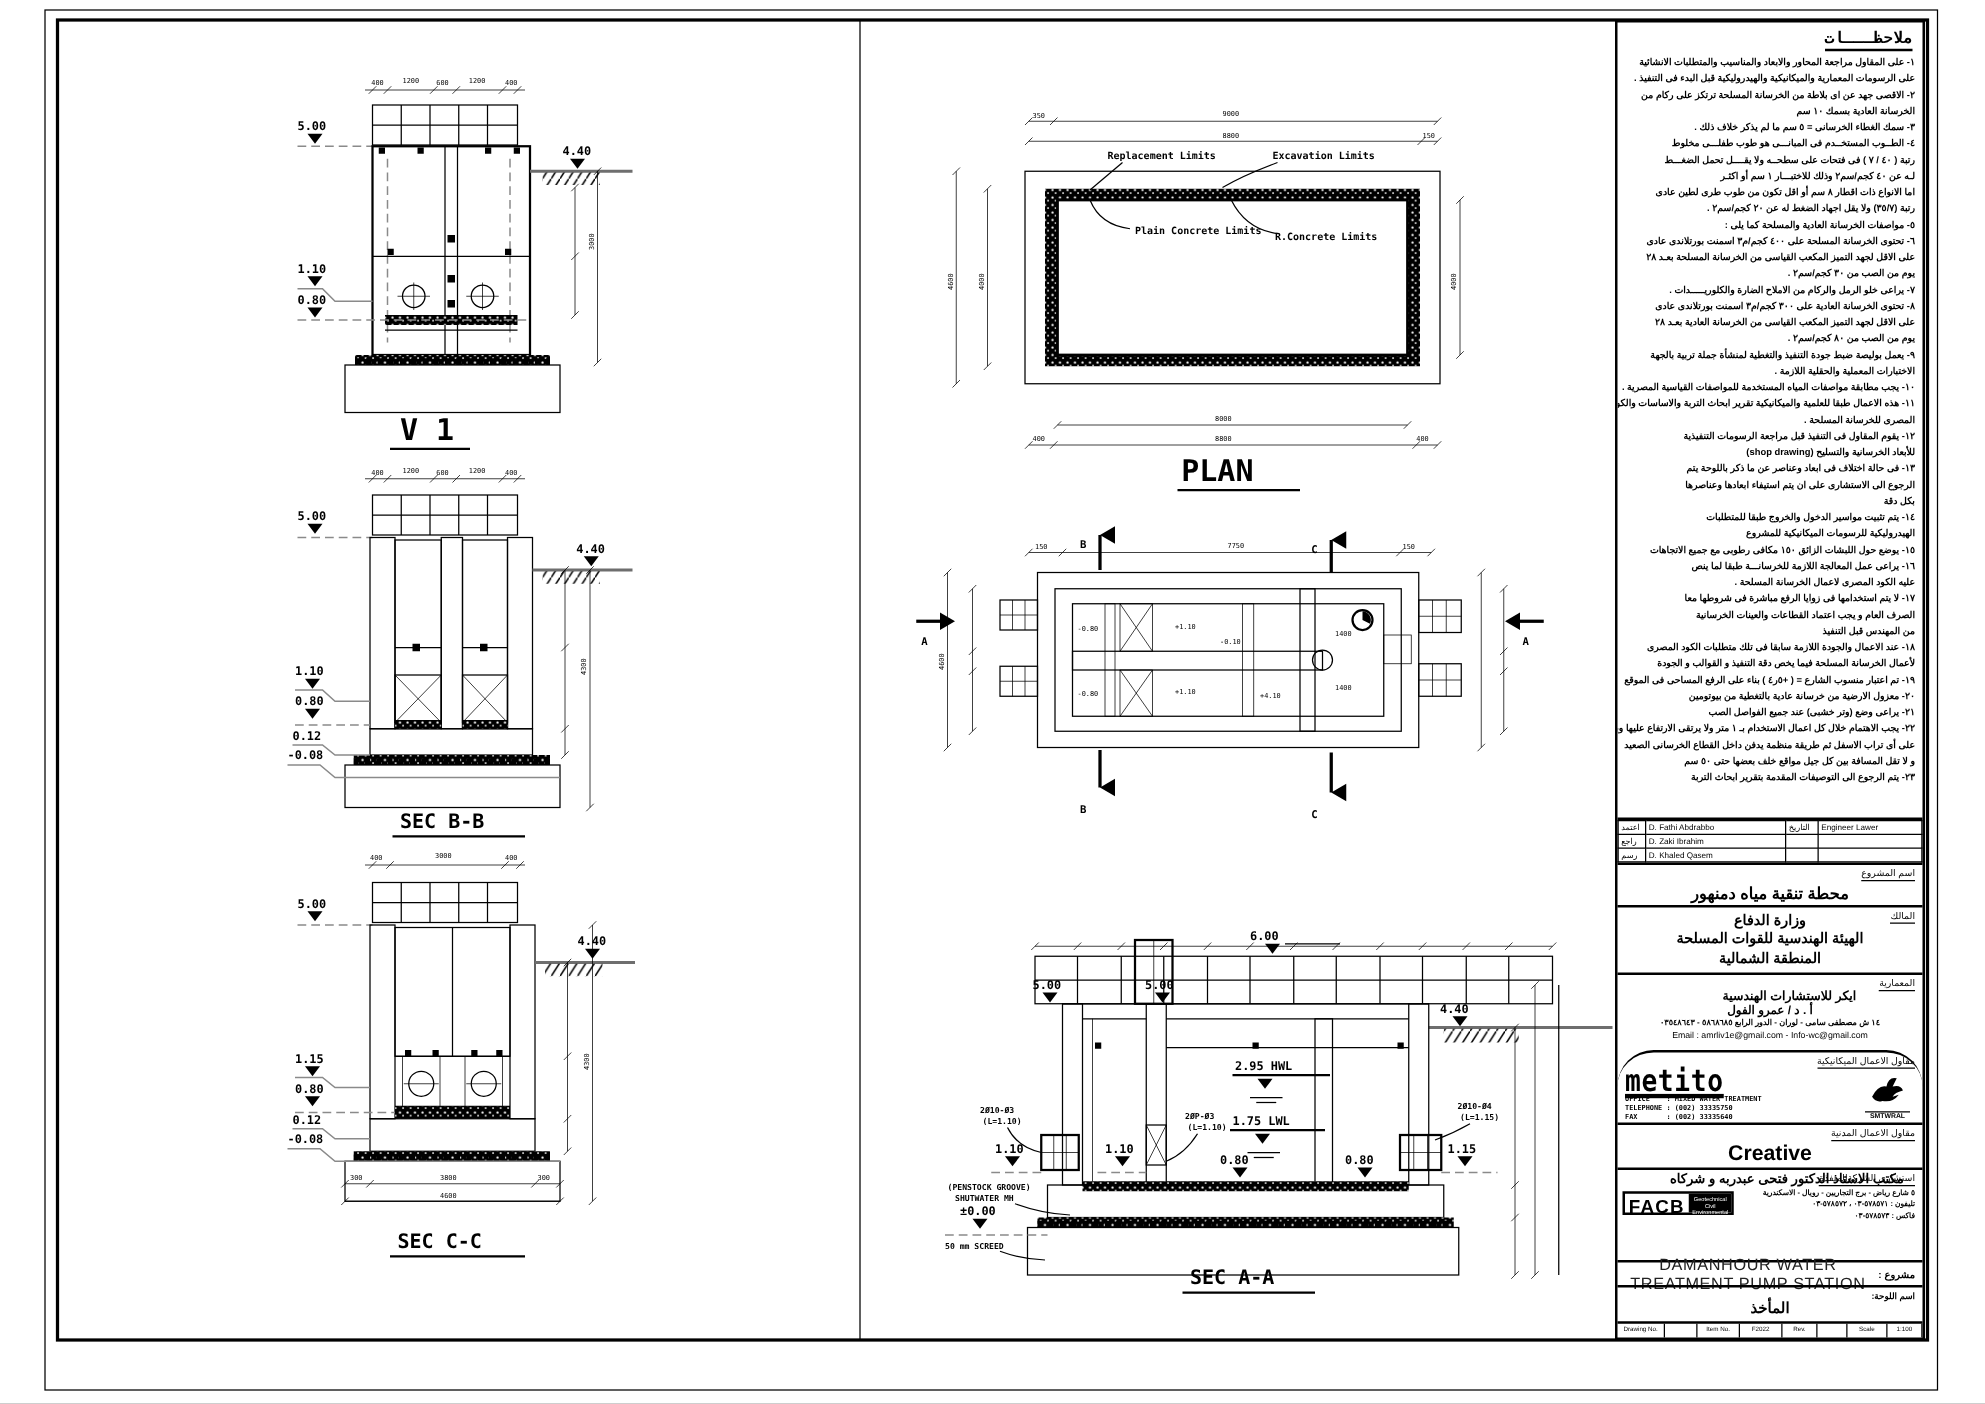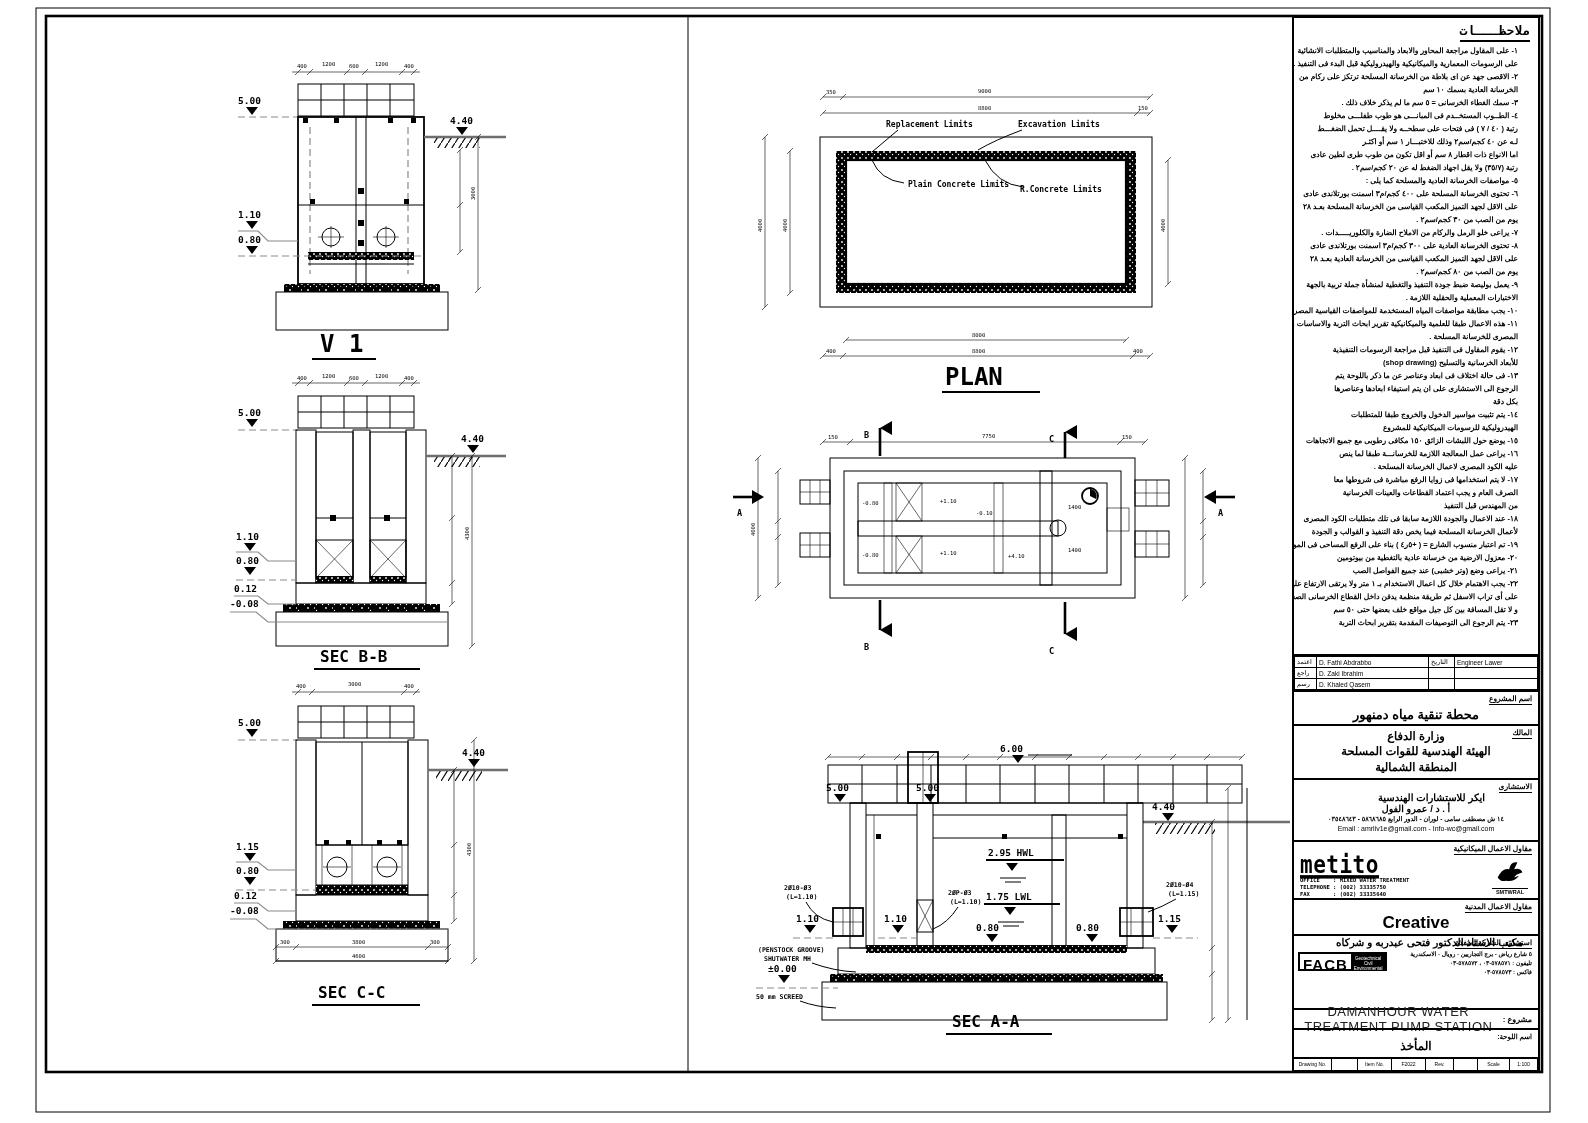--- a/index.html
+++ b/index.html
@@ -14,35 +14,35 @@
   .gy{stroke:#8a8a8a;stroke-width:1.2;fill:none;} .gd{stroke:#8a8a8a;stroke-width:1.2;stroke-dasharray:7 4;fill:none;}
   .gl{stroke:#6e6e6e;stroke-width:2.4;fill:none;}
   .blk{fill:#000;} .sq{fill:#000;} .stn{fill:#fff;stroke:#000;stroke-width:1.4;}
   .rebar{stroke:#000;stroke-width:5;stroke-dasharray:4 5;fill:none;}
   
   .panel{position:absolute;left:1292px;top:16px;width:248px;height:1056px;background:#fff;
          border:2px solid #000;box-sizing:border-box;z-index:2;}
   .panel *{box-sizing:border-box;}
   .notes{height:638px;border-bottom:2px solid #000;overflow:hidden;direction:rtl;}
   .notes-title{font-size:13px;font-weight:bold;margin:5px 8px 2px 0;display:inline-block;border-bottom:2px solid #000;padding-bottom:1px;font-family:Liberation Mono, monospace;}
-  .nline{height:13px;line-height:13px;font-size:7.5px;font-weight:bold;padding:0 20px;white-space:nowrap;overflow:hidden;text-align:right;}
+  .nline{height:13px;line-height:13px;font-size:7.5px;font-weight:bold;padding:0 6px;white-space:nowrap;overflow:hidden;text-align:right;}
   table.appr{width:100%;border-collapse:collapse;table-layout:fixed;}
   table.appr td{border:1px solid #000;height:11px;font-size:6.5px;padding:0 2px;overflow:hidden;white-space:nowrap;}
   td.c1{width:22px;font-size:5px;} td.c2{width:112px;} td.c3{width:26px;font-size:5px;} 
   .tsec{border-top:2px solid #000;position:relative;direction:rtl;}
-  .seclabel{position:absolute;top:2px;right:6px;font-size:7.5px;font-weight:bold;border-bottom:1.5px solid #000;padding-bottom:1px;}
+  .seclabel{position:absolute;top:2px;right:6px;font-size:7.5px;font-weight:normal;border-bottom:1.5px solid #000;padding-bottom:1px;}
   .sec-project{height:34px;} .proj-name{margin-top:15px;text-align:center;font-size:13px;font-weight:bold;}
   .sec-owner{height:54px;} .owner1{margin-top:3px;text-align:center;font-size:11.5px;font-weight:bold;}
   .ownerN{text-align:center;font-size:11.5px;font-weight:bold;line-height:16px;}
   .sec-consult{height:62px;text-align:center;}
   .con1{margin-top:12px;font-size:10px;font-weight:bold;line-height:11px;padding-left:31px;}
   .con2{font-size:9.5px;font-weight:bold;line-height:11px;}
   .con3{font-size:6.5px;font-weight:bold;line-height:10px;}
   .con4{direction:ltr;font-size:7px;line-height:9px;}
-  .sec-mech{height:58px;}
+  .sec-mech{height:58px;border-radius:29px;}
   .mech-flex{display:flex;direction:ltr;padding:14px 6px 0 6px;}
   .metito{font-family:"DejaVu Sans Mono",monospace;font-size:21px;font-weight:bold;letter-spacing:.5px;line-height:18px;border-bottom:3px solid #000;display:inline-block;transform:scaleY(1.15);}
   .mech-line{font-family:"DejaVu Sans Mono",monospace;font-size:5.5px;font-weight:bold;line-height:7px;white-space:pre;}
   .mech-right{margin-left:auto;text-align:center;padding-right:4px;}
   .bird-cap{font-size:5.5px;font-weight:bold;border-top:1px solid #000;}
   .sec-civil{height:36px;} .civil-name{margin-top:13px;text-align:center;font-size:17px;font-weight:bold;direction:ltr;}
   .sec-exec{height:74px;}
   .exec-name{text-align:center;font-size:10.5px;font-weight:bold;padding-left:27px;}
   .exec-flex{display:flex;direction:rtl;padding:2px 6px 0 4px;}
   .exec-contact{font-size:6px;font-weight:bold;text-align:right;line-height:9px;}
@@ -640,21 +640,21 @@
   </div>
 
   <div class="tsec sec-owner">
     <span class="seclabel">المالك</span>
     <div class="owner1">وزارة الدفاع</div>
     <div class="ownerN">الهيئة الهندسية للقوات المسلحة</div>
     <div class="ownerN">المنطقة الشمالية</div>
   </div>
 
   <div class="tsec sec-consult">
-    <span class="seclabel">الاستشارى</span>
+    <span class="seclabel">المعمارية</span>
     <div class="con1">ايكر للاستشارات الهندسية</div>
     <div class="con2">أ . د / عمرو الفول</div>
     <div class="con3">١٤ ش مصطفى سامى - لوران - الدور الرابع   ٥٨٦٨٦٨٥ - ٠٣٥٤٨٦٤٣</div>
     <div class="con4">Email : amrliv1e@gmail.com  -  Info-wc@gmail.com</div>
   </div>
 
   <div class="tsec sec-mech">
     <span class="seclabel">مقاول الاعمال الميكانيكية</span>
     <div class="mech-flex">
       <div>

